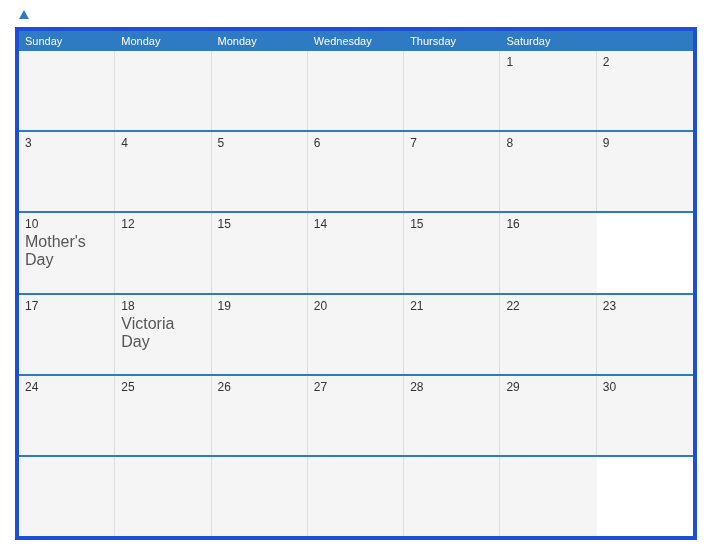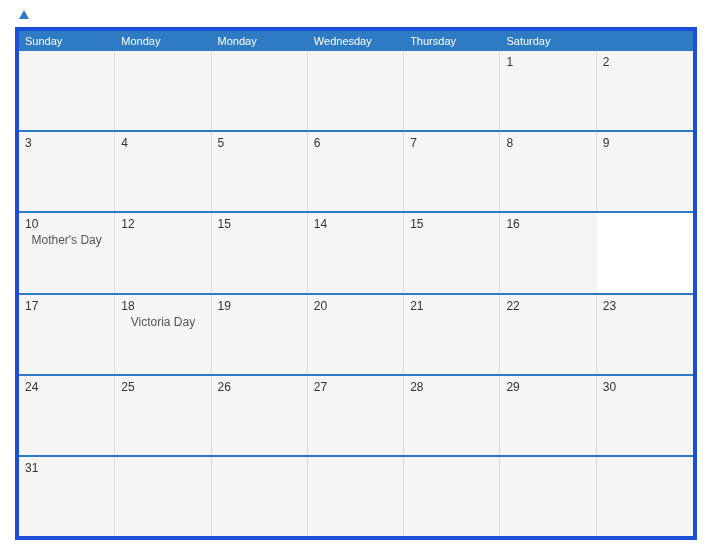--- a/index.html
+++ b/index.html
@@ -105,24 +105,23 @@
     .day-cell.empty {
       background: #f5f5f5;
     }
     .day-num {
       font-size: 12px;
       color: #333;
       display: block;
       margin-bottom: 2px;
     }
     .holiday {
-      font-size: 12px;
+      font-size: 16px;
       color: #555;
       display: block;
-      text-align: center;
     }
     .week-last .day-cell {
       min-height: 50px;
     }
   </style>
 </head>
 <body>
 
 <div class="header-row">
   <div class="logo">
@@ -244,23 +243,20 @@
           <span class="day-num">28</span>
         </div>
         <div class="day-cell">
           <span class="day-num">29</span>
         </div>
         <div class="day-cell">
           <span class="day-num">30</span>
         </div>
       </div>
       <div class="week week-last">
-        <div class="day-cell">
-          <span class="day-num">31</span>
-        </div>
         <div class="day-cell empty"></div>
         <div class="day-cell empty"></div>
         <div class="day-cell empty"></div>
         <div class="day-cell empty"></div>
         <div class="day-cell empty"></div>
         <div class="day-cell empty"></div>
       </div>
     </div>
 </div>
 

